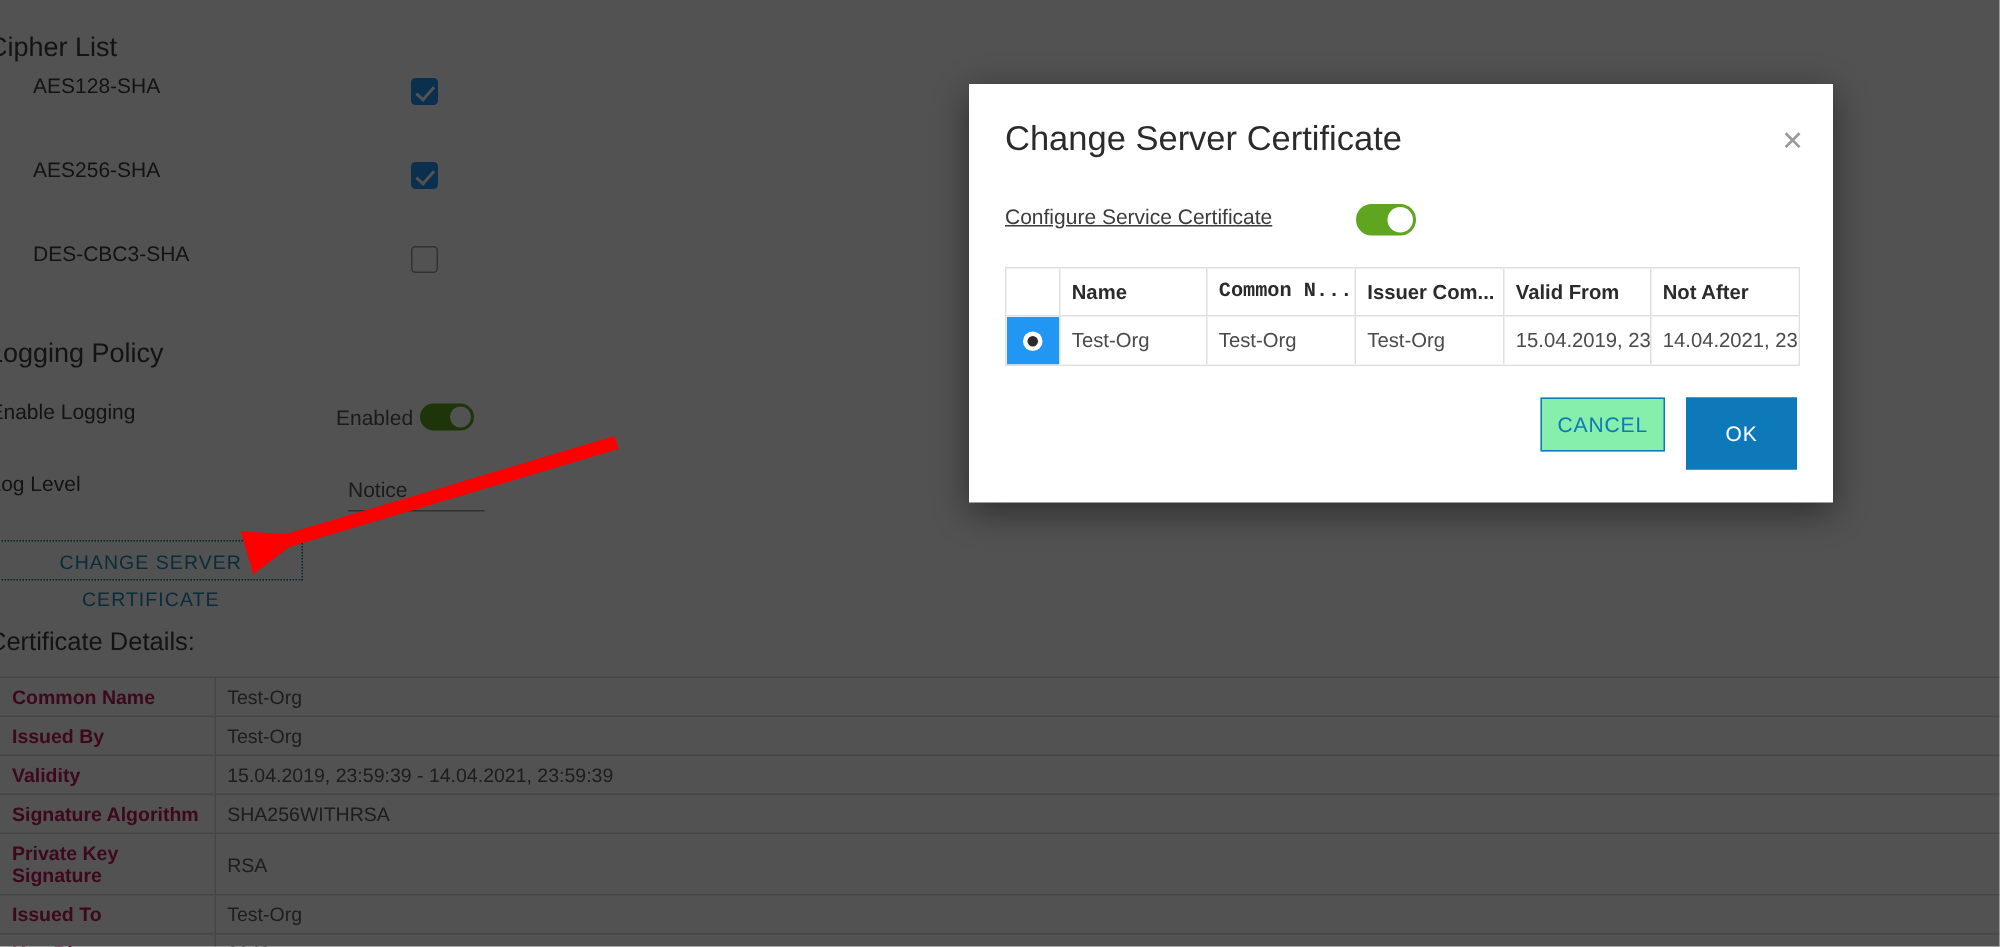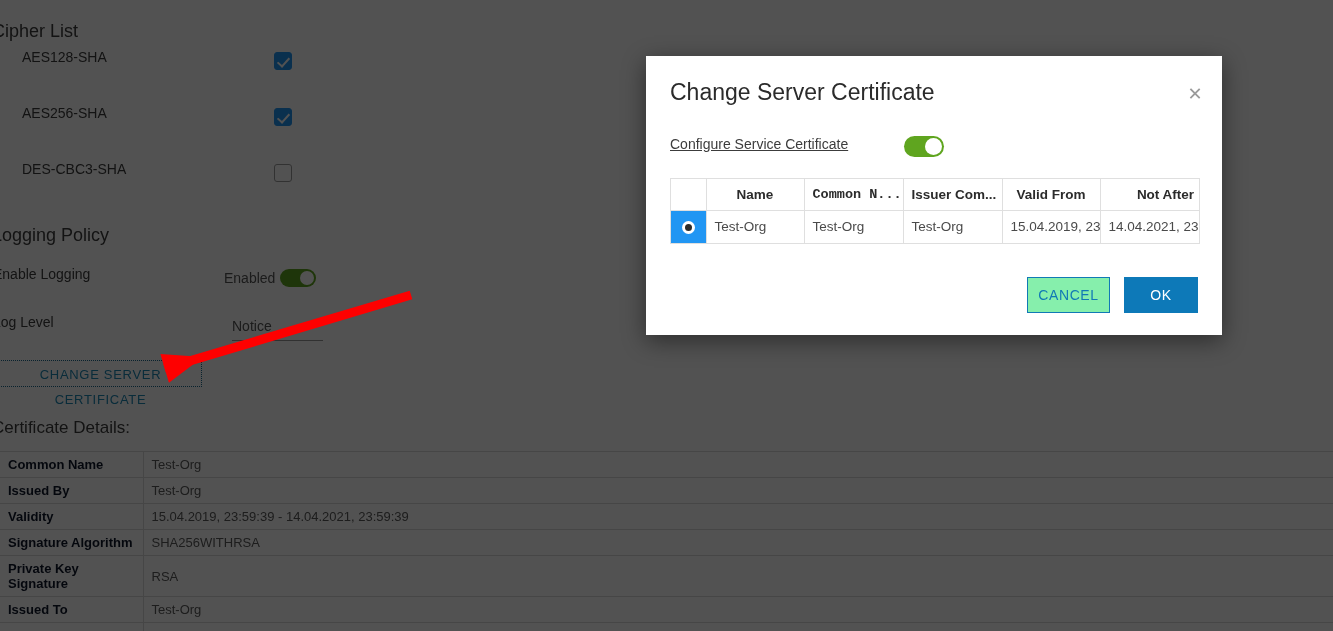--- a/index.html
+++ b/index.html
@@ -115,21 +115,21 @@
   }
   #cert-details-table td {
     border-top: 1px solid #d9d9d9;
     border-bottom: 1px solid #d9d9d9;
     padding: 5px 8px 5px 8px;
     height: 24px;
   }
   #cert-details-table td.k {
     width: 143px;
     font-weight: bold;
-    color: #0f172a;
+    color: #be185d;
     border-right: 1px solid #d9d9d9;
   }
   #cert-details-table td.v {
     color: #5a5a5a;
   }
 
   
   #scrim {
     position: absolute;
     top: 0; left: 0;
@@ -198,21 +198,21 @@
     overflow: hidden;
     border: 1px solid #dfdfdf;
   }
   #cert-table {
     border-collapse: collapse;
     table-layout: fixed;
     width: 560px;
     font-size: 13.5px;
   }
   #cert-table th {
-    text-align: center;
+    text-align: left;
     font-weight: bold;
     color: #2b2b2b;
     padding: 8px 8px;
     height: 31px;
     border-right: 1px solid #dfdfdf;
     border-bottom: 1px solid #dfdfdf;
     white-space: nowrap;
     overflow: hidden;
     background: #ffffff;
   }
@@ -260,21 +260,21 @@
     width: 83px; height: 36px;
     background: #86efac;
     border: 1px solid #1179b5;
     color: #1179b5;
     font-size: 14px;
     letter-spacing: 0.6px;
     cursor: pointer;
     font-family: "Liberation Sans", sans-serif;
   }
   #ok-button {
-    width: 74px; height: 36px;
+    width: 74px; height: 48px;
     background: #0d79b8;
     border: 1px solid #0d79b8;
     color: #ffffff;
     font-size: 14px;
     letter-spacing: 0.6px;
     cursor: pointer;
     font-family: "Liberation Sans", sans-serif;
   }
 
   

